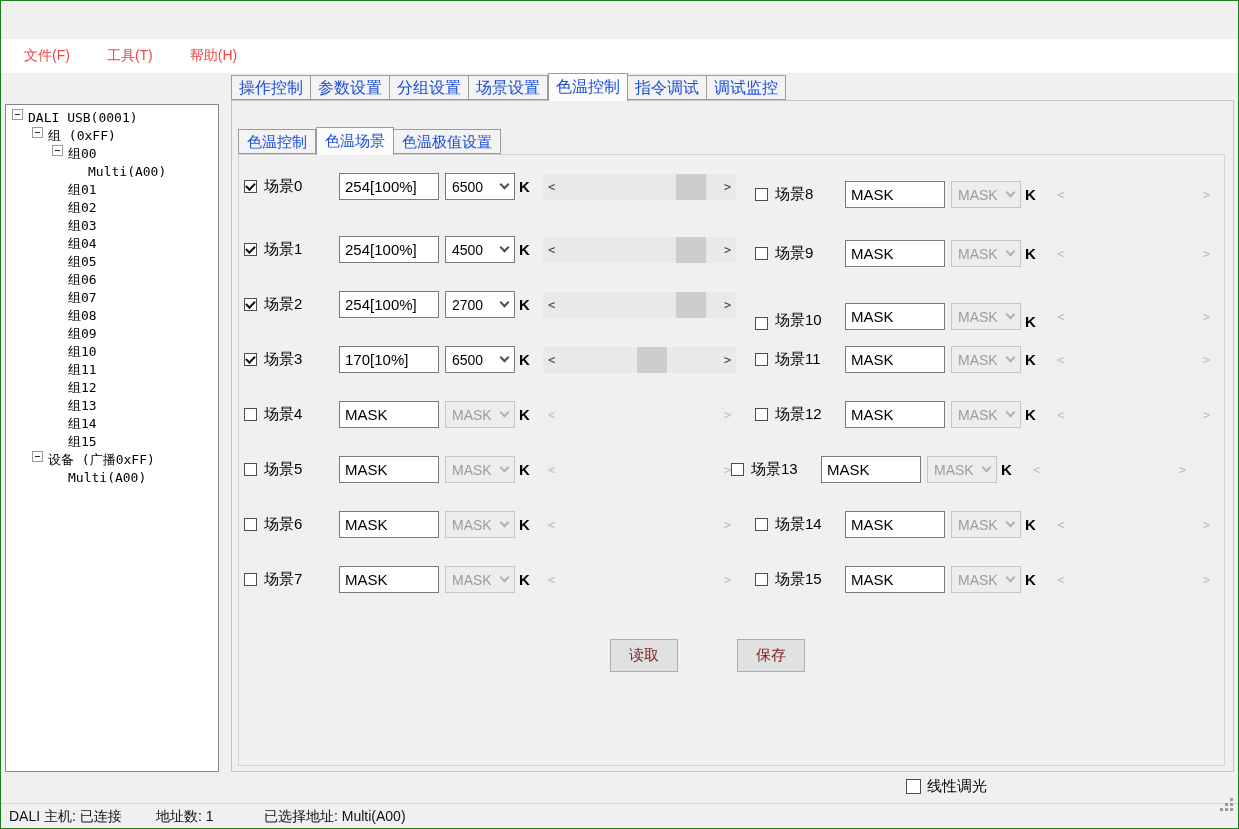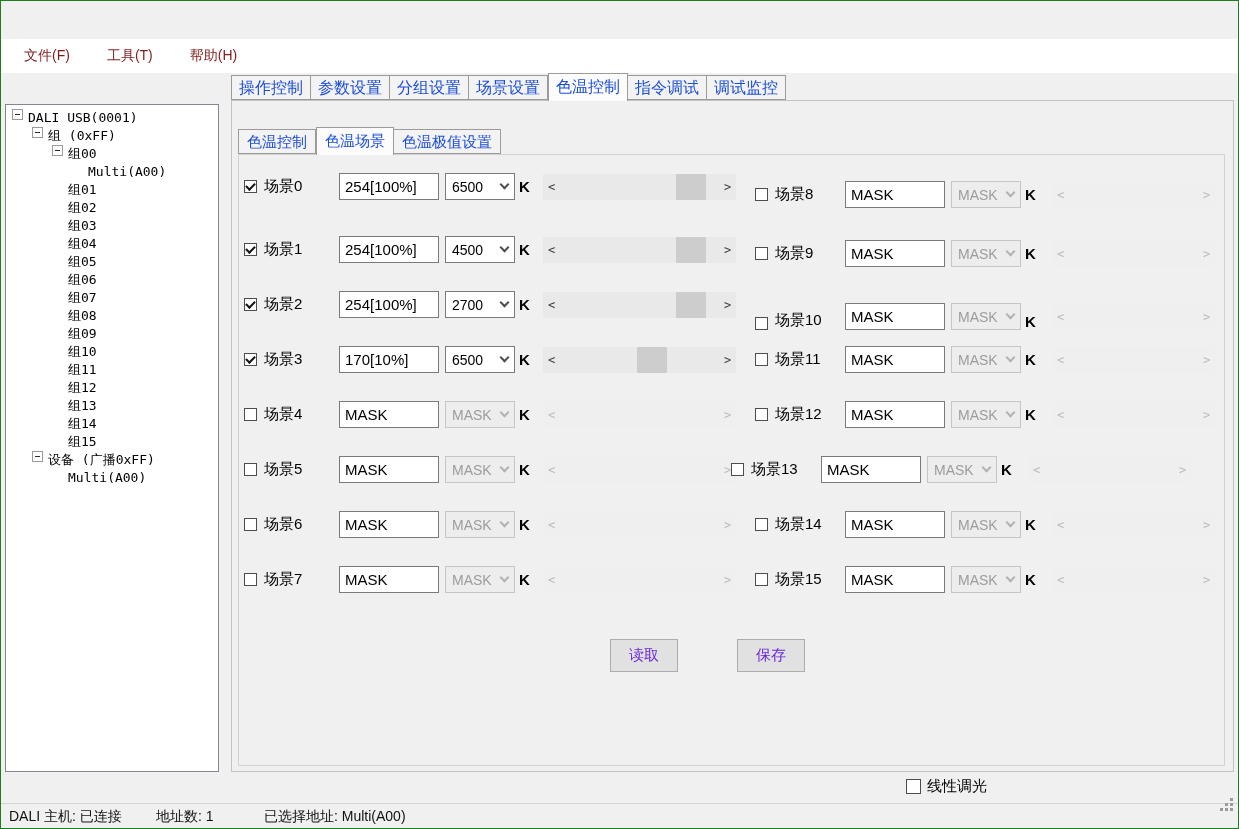--- a/index.html
+++ b/index.html
@@ -15,21 +15,21 @@
               font-size:8px; font-weight:bold; color:#e09a28; letter-spacing:-0.5px; }
   .title-text { margin-left:8px; font-size:15px; }
   .win-controls { margin-left:auto; display:flex; height:100%; }
   .win-btn { width:47px; height:100%; display:flex; align-items:center; justify-content:center;
              font-size:14px; color:#fff; cursor:default; }
   .win-btn .mx { font-size:13px; }
   .win-btn .cl { font-size:20px; font-weight:300; }
 
   
   .menubar { position:absolute; left:0; top:38px; width:100%; height:34px; background:#ffffff;
-             display:flex; align-items:center; font-size:14px; color:#7f1d1d; }
+             display:flex; align-items:center; font-size:14px; color:#ef4444; }
   .menu-item { padding:0 14px; margin-left:9px; }
 
   
   .tree-panel { position:absolute; left:4px; top:103px; width:214px; height:668px;
                 background:#fff; border:1px solid #828790; overflow:hidden;
                 font-family:"DejaVu Sans Mono", monospace; font-size:13px; color:#000; padding-top:4px; }
   .tree-row { height:18px; line-height:18px; display:flex; align-items:flex-start; white-space:nowrap; }
   .expander { width:11px; height:11px; border:1px solid #9a9a9a; background:#fff; flex:0 0 11px;
               margin-right:5px; position:relative; }
   .expander::after { content:""; position:absolute; left:2px; top:4px; width:5px; height:1px; background:#2b2b2b; }
@@ -73,21 +73,21 @@
   .sb { height:26px; display:flex; align-items:center; background:#e9e9e9; }
   .sb-ar { width:17px; text-align:center; font-size:12px; color:#3f3f3f;
            font-family:"DejaVu Sans Mono", monospace; }
   .sb-track { flex:1; position:relative; height:100%; }
   .sb-thumb { position:absolute; top:0; bottom:0; width:30px; background:#cdcdcd; }
   .sb.disabled { background:#efefef; }
   .sb.disabled .sb-ar { color:#bcbcbc; }
 
   
   .btn { position:absolute; top:484px; width:68px; height:33px; background:#e1e1e1;
-         border:1px solid #adadad; font-size:15px; color:#6d28d9;
+         border:1px solid #adadad; font-size:15px; color:#7f1d1d;
          font-family:"Liberation Sans", sans-serif; }
 
   
   .linear-dim { position:absolute; left:905px; top:776px; display:flex; align-items:center;
                 font-size:15px; color:#000; }
   .linear-dim .cb { width:15px; height:15px; flex:0 0 15px; margin-right:6px; }
 
   
   .statusbar { position:absolute; left:0; top:802px; width:100%; height:26px; background:#f0f0f0;
                border-top:1px solid #d4d4d4; font-size:14px; color:#111; }

